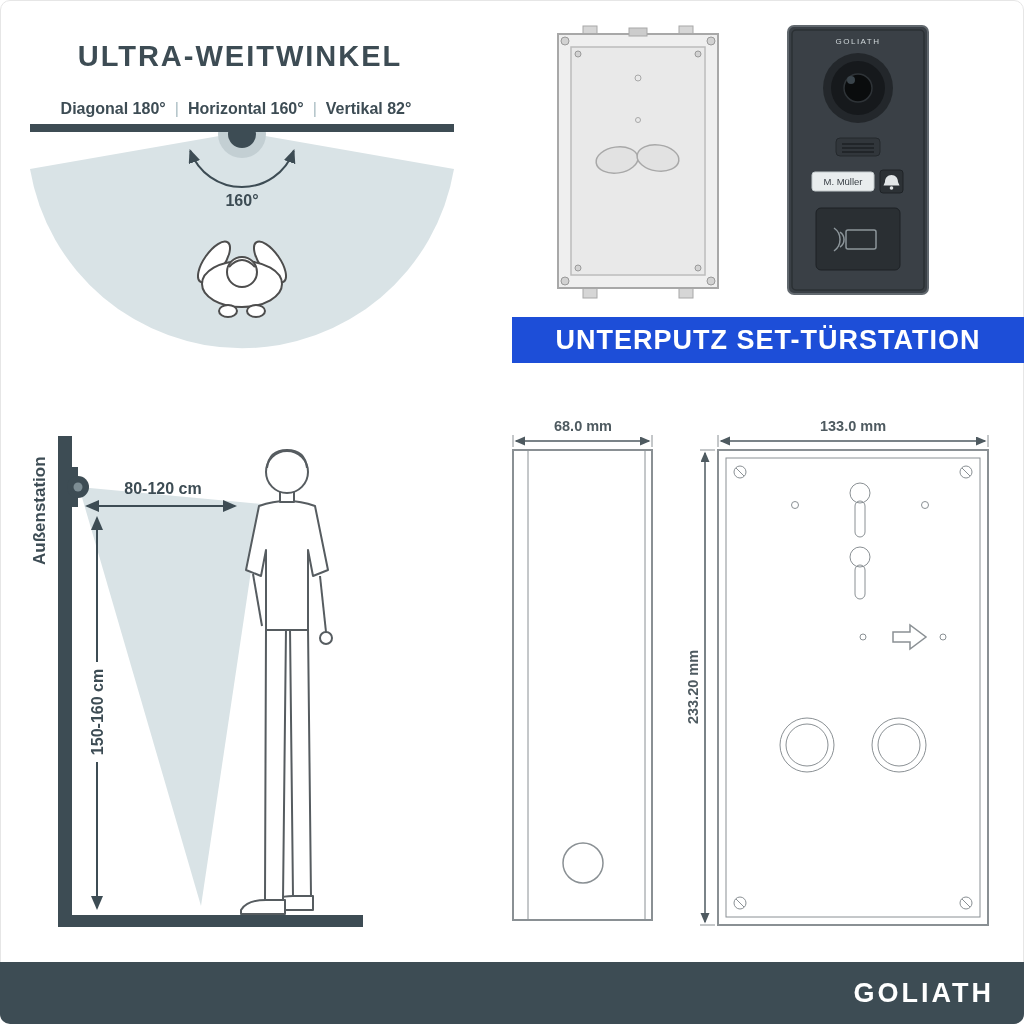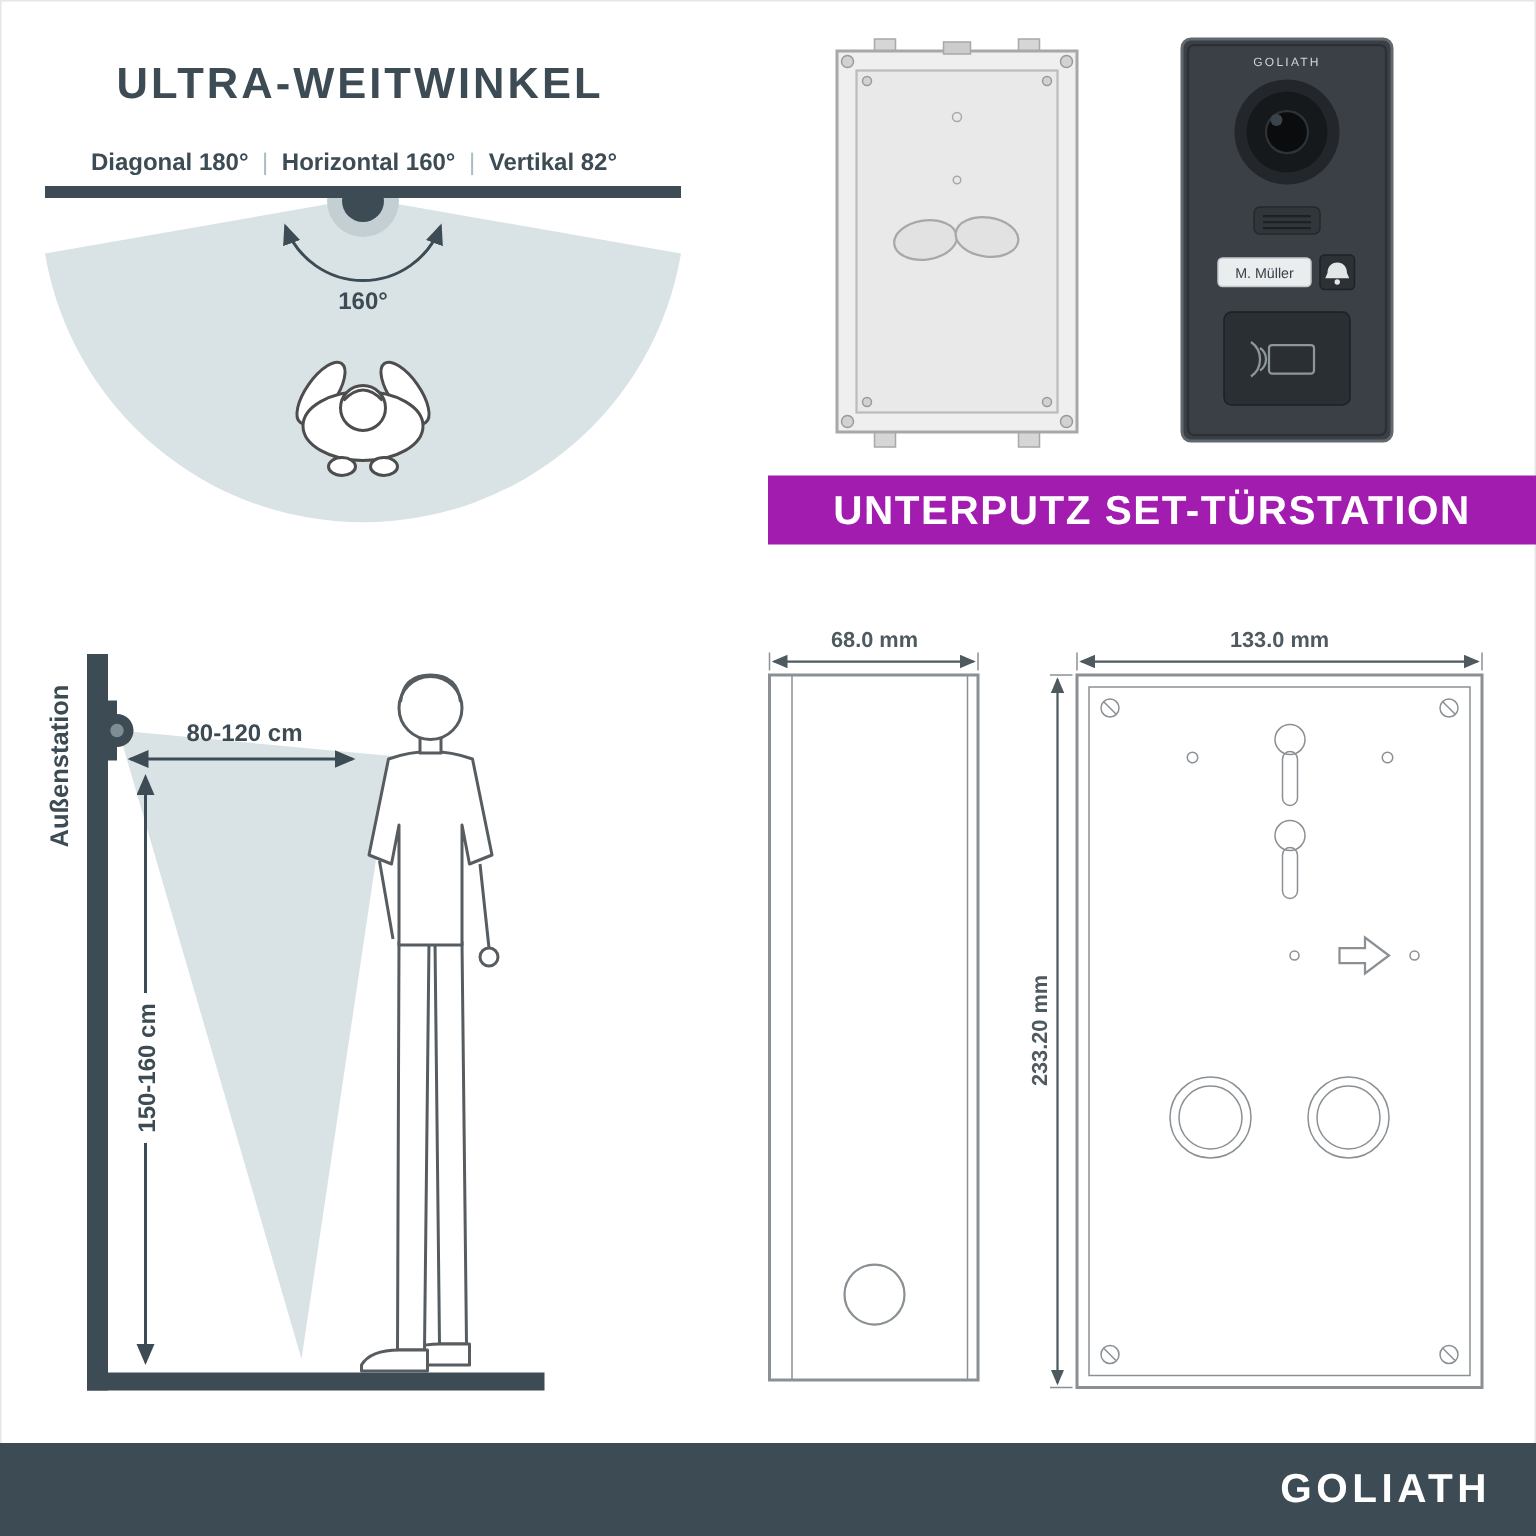--- a/index.html
+++ b/index.html
@@ -1,33 +1,33 @@
 <!DOCTYPE html>
 <html><head>
 <meta charset="utf-8">
 <style>
   html,body{margin:0;padding:0;background:#ffffff;}
   .canvas{
     position:relative;width:1024px;height:1024px;background:#ffffff;overflow:hidden;
-    font-family:"Liberation Sans",sans-serif;outline:1px solid #e6e6e6;outline-offset:-1px;
+    font-family:"Liberation Sans",sans-serif;outline:1px solid #e6e6e6;outline-offset:-1px;border-radius:10px;
   }
   .tl-title{
     position:absolute;left:28px;top:40px;width:424px;margin:0;text-align:center;
     font-size:29px;font-weight:bold;letter-spacing:2px;color:#3d4c54;
   }
   .tl-specs{
     position:absolute;left:10px;top:100px;width:452px;text-align:center;
     font-size:16px;font-weight:bold;color:#3d4c54;
   }
   .tl-specs .sep{color:#a9bcc2;font-weight:normal;padding:0 9px;}
   .fan-svg{position:absolute;left:18px;top:124px;}
   .box-svg{position:absolute;left:545px;top:20px;}
   .door-svg{position:absolute;left:778px;top:20px;}
   .banner{
-    position:absolute;left:512px;top:317px;width:512px;height:46px;background:#a21caf;
+    position:absolute;left:512px;top:317px;width:512px;height:46px;background:#1d4ed8;
     color:#ffffff;font-size:27px;font-weight:600;letter-spacing:1px;
     display:flex;align-items:center;justify-content:center;
   }
   .bl-svg{position:absolute;left:15px;top:420px;}
   .br-svg{position:absolute;left:495px;top:415px;}
   .footer{
     position:absolute;left:0;top:962px;width:1024px;height:62px;background:#3d4c54;
   }
   .logo{
     position:absolute;right:30px;top:50%;transform:translateY(-50%);

